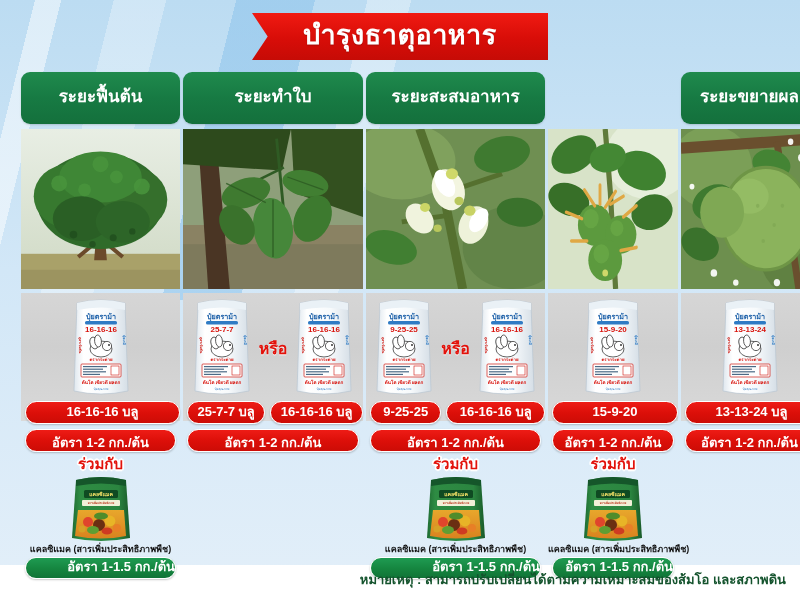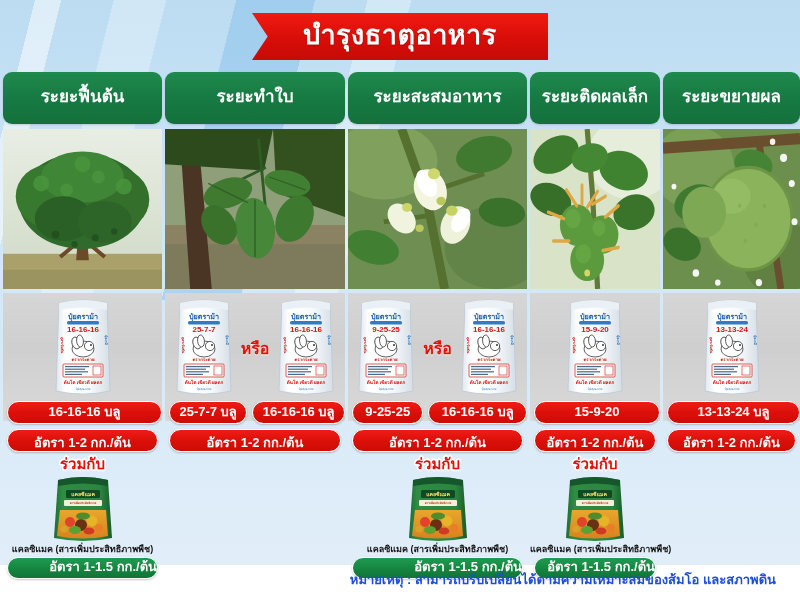--- a/index.html
+++ b/index.html
@@ -43,21 +43,21 @@
     background:#aed3ee;
   }
   #title-text {
     color:#ffffff; font-size:27px; font-weight:bold;
     letter-spacing:.5px; line-height:1;
     text-shadow:0 1px 1px rgba(0,0,0,.22);
     padding-bottom:3px;
   }
 
   
-  .col { position:absolute; top:0; height:456px; }
+  .col { position:absolute; top:0; height:456px;margin-left:18px; }
   #col-0 { left:3px;   width:159px; }
   #col-1 { left:165px; width:180px; }
   #col-2 { left:348px; width:179px; }
   #col-3 { left:530px; width:130px; }
   #col-4 { left:663px; width:137px; }
 
   
   .stage-tab {
     position:absolute; top:72px; height:52px; left:0; right:0;
     background:linear-gradient(180deg,#1f8a4d 0%,#177a43 50%,#14703c 100%);
@@ -152,22 +152,22 @@
     display:flex; align-items:center; justify-content:flex-end;
     box-shadow:0 1px 2px rgba(0,0,0,.22);
   }
   .combo-rate-text {
     color:#fff; font-size:13px; font-weight:bold; line-height:1;
     white-space:nowrap; padding-bottom:2px;
   }
 
   
   #footer-note {
-    position:absolute; left:0; right:24px; top:573px;
-    text-align:right; color:#1d4ed8; font-size:13px; font-weight:bold;
+    position:absolute; left:0; right:14px; top:573px;
+    text-align:right; color:#14532d; font-size:13px; font-weight:bold;
     line-height:1; white-space:nowrap;
   }
 </style>
 </head>
 <body>
 
 <div id="bg-layer"></div>
 <div id="bg-stripes"></div>
 <div id="bg-bottom-white"></div>
 
@@ -608,23 +608,20 @@
   </svg>
           </div>
           <div class="combo-name">แคลซิแมค (สารเพิ่มประสิทธิภาพพืช)</div>
           <div class="combo-rate">
             <span class="combo-rate-text">อัตรา 1-1.5 กก./ต้น</span>
           </div>
         </div>
       </div>
     </div>
     <div class="col" id="col-3">
-      <div class="stage-tab">
-        <span class="stage-tab-label">ระยะติดผลเล็ก</span>
-      </div>
       <div class="photo">
         <svg viewBox="0 0 100 100" preserveAspectRatio="none">
       <rect width="100" height="100" fill="#d8e3c8"></rect>
       <ellipse cx="78" cy="18" rx="34" ry="26" fill="#e6eedb"></ellipse>
       <path d="M44 0 L48 40 L52 100" stroke="#5f7a3a" stroke-width="4" fill="none"></path>
       <ellipse cx="20" cy="16" rx="18" ry="11" transform="rotate(-20 20 16)" fill="#3c7a2d"></ellipse>
       <ellipse cx="72" cy="26" rx="19" ry="12" transform="rotate(12 72 26)" fill="#3f8230"></ellipse>
       <ellipse cx="16" cy="44" rx="16" ry="10" transform="rotate(14 16 44)" fill="#376f28"></ellipse>
       <ellipse cx="80" cy="52" rx="16" ry="11" transform="rotate(-10 80 52)" fill="#3a742b"></ellipse>
       <ellipse cx="46" cy="18" rx="14" ry="9" transform="rotate(-8 46 18)" fill="#448834"></ellipse>

